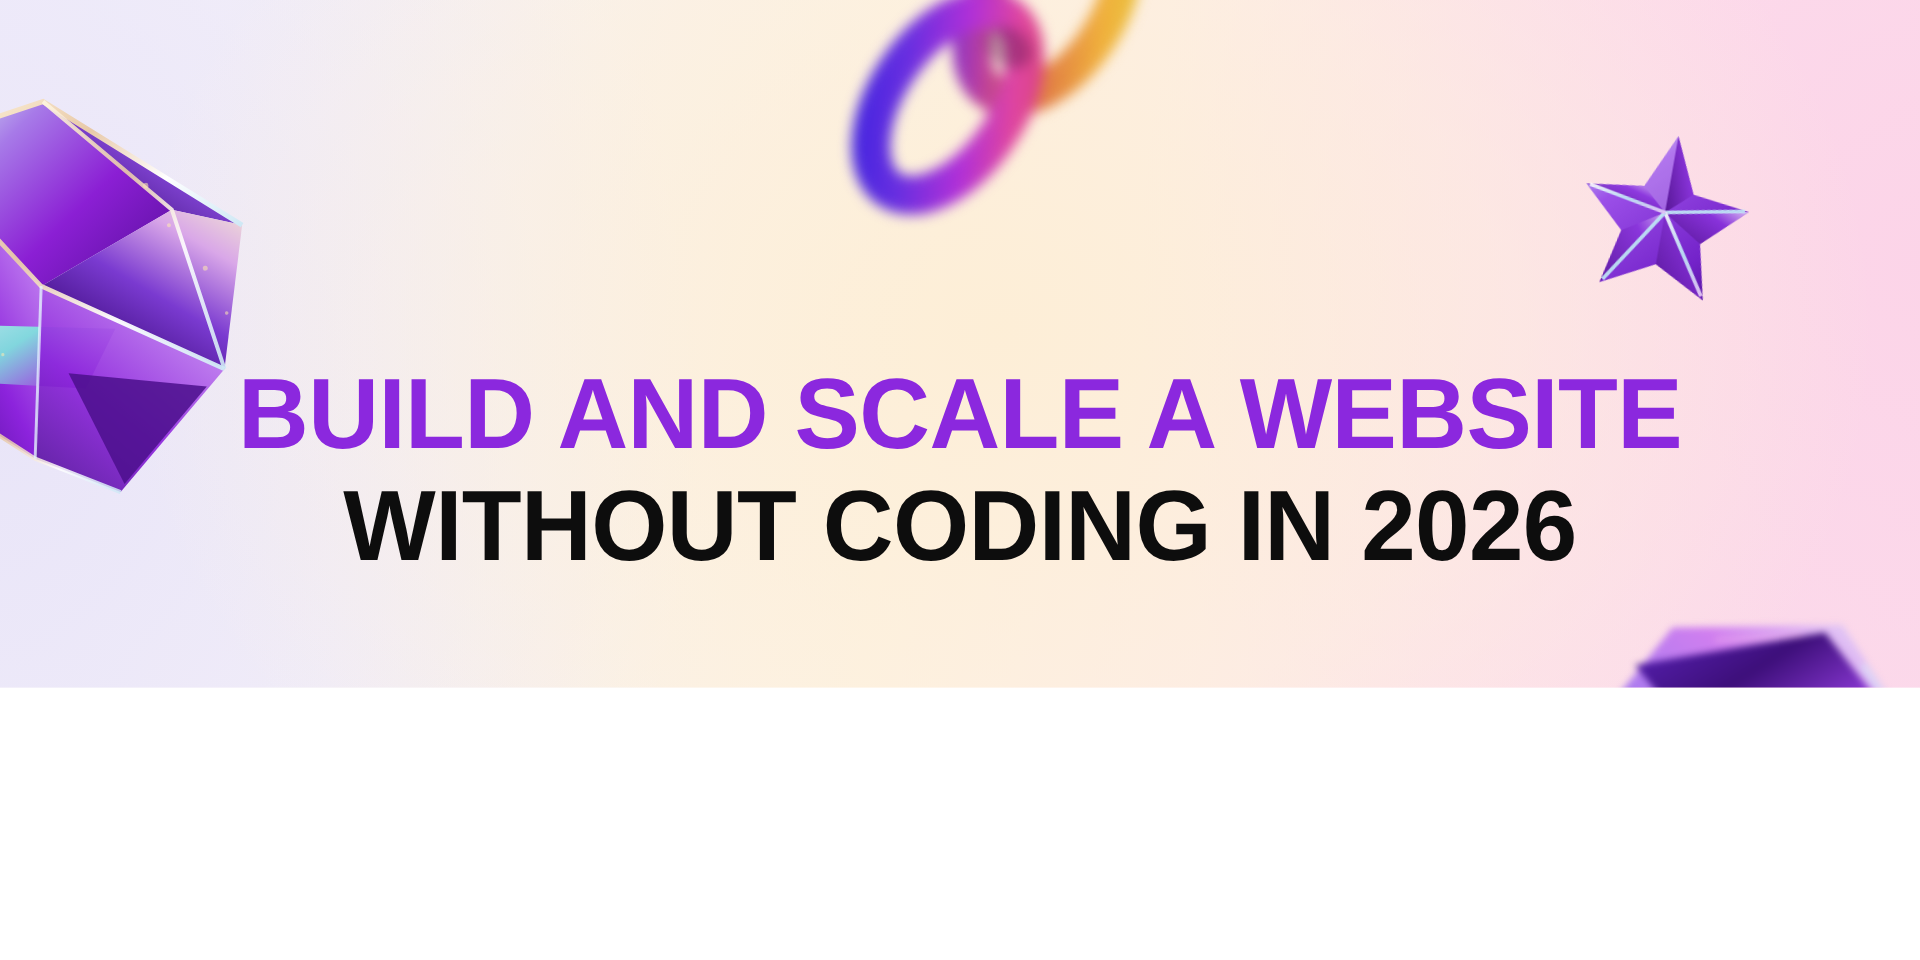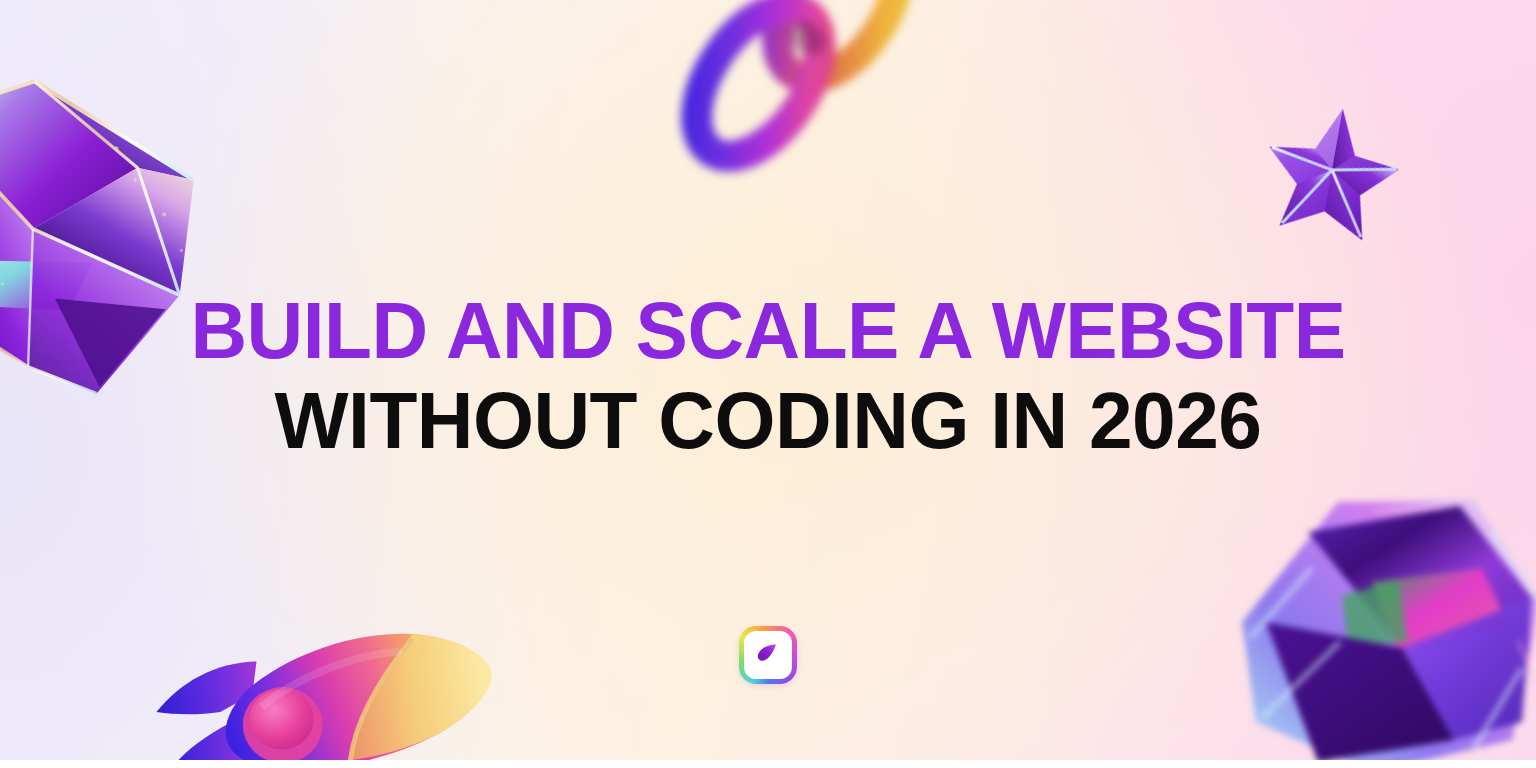--- a/index.html
+++ b/index.html
@@ -7,21 +7,21 @@
   html, body {
     width: 1536px;
     height: 768px;
     overflow: hidden;
     font-family: "Liberation Sans", sans-serif;
   }
 
   .banner {
     position: relative;
     width: 1536px;
-    height: 760px;
+    height: 550px;
     overflow: hidden;
     background:
       radial-gradient(ellipse 900px 700px at 52% 48%, rgba(253,238,214,0.95) 0%, rgba(253,240,220,0.55) 45%, rgba(253,240,220,0) 78%),
       radial-gradient(ellipse 760px 900px at 100% 38%, rgba(252,212,232,0.98) 0%, rgba(252,216,234,0.6) 48%, rgba(252,216,234,0) 82%),
       radial-gradient(ellipse 700px 900px at 0% 60%, rgba(233,229,248,1) 0%, rgba(238,234,250,0.7) 45%, rgba(240,236,250,0) 80%),
       linear-gradient(100deg, #efecf9 0%, #f6f1f3 22%, #fdf2e3 48%, #fde3ee 76%, #fbdcec 100%);
   }
 
   
 

